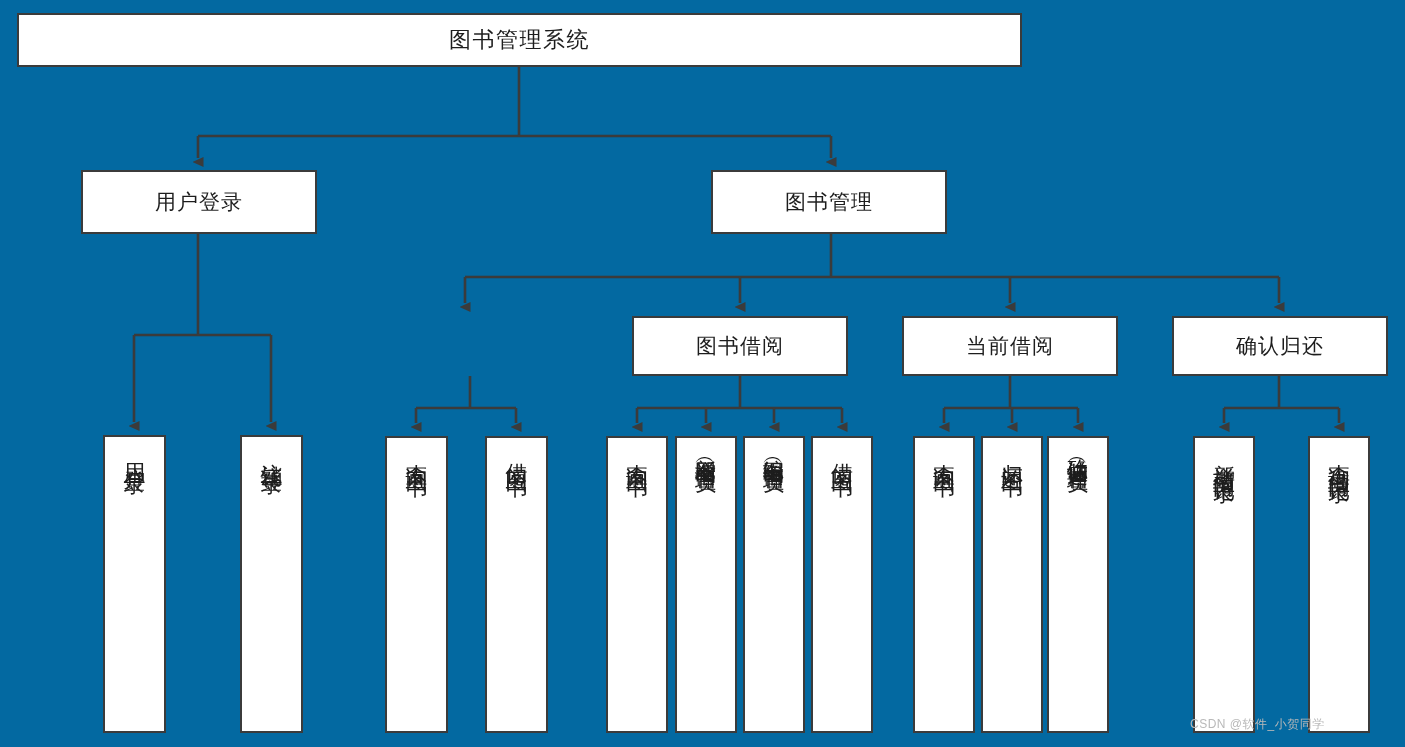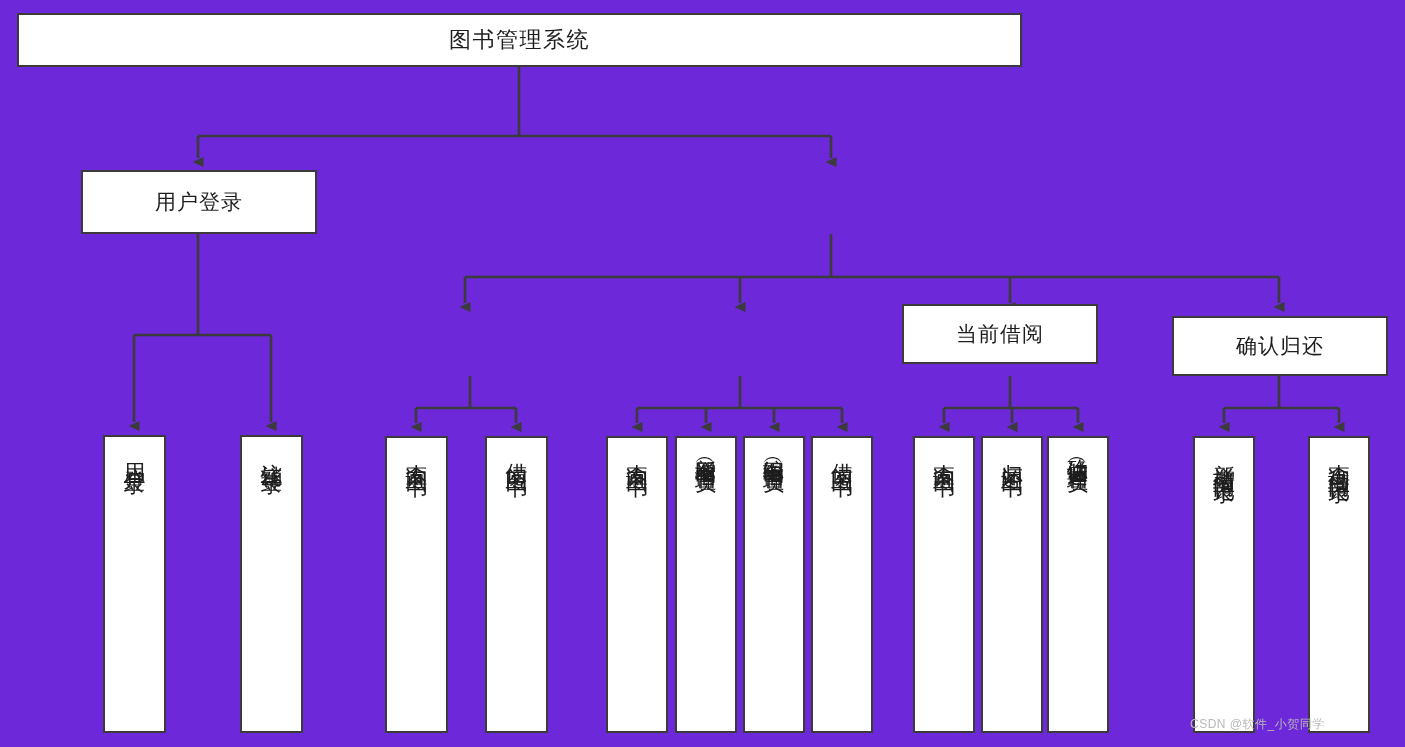--- a/index.html
+++ b/index.html
@@ -7,21 +7,21 @@
     padding: 0;
     background: #ffffff;
   }
   body {
     font-family: "Liberation Sans", "DejaVu Sans", sans-serif;
   }
   #canvas {
     position: relative;
     width: 1405px;
     height: 747px;
-    background: #6d28d9;
+    background: #0369a1;
     overflow: hidden;
   }
   #edges {
     position: absolute;
     left: 0;
     top: 0;
     width: 1405px;
     height: 747px;
   }
   .node {
@@ -135,22 +135,28 @@
     </g>
   </svg>
 
   <div class="node h-node root" style="left:17px; top:13px; width:1005px; height:54px;">
     <span class="lbl">图书管理系统</span>
   </div>
 
   <div class="node h-node" style="left:81px; top:170px; width:236px; height:64px;">
     <span class="lbl">用户登录</span>
   </div>
-
-  <div class="node h-node" style="left:902px; top:304px; width:196px; height:60px;">
+  <div class="node h-node" style="left:711px; top:170px; width:236px; height:64px;">
+    <span class="lbl">图书管理</span>
+  </div>
+
+  <div class="node h-node" style="left:632px; top:316px; width:216px; height:60px;">
+    <span class="lbl">图书借阅</span>
+  </div>
+  <div class="node h-node" style="left:902px; top:316px; width:216px; height:60px;">
     <span class="lbl">当前借阅</span>
   </div>
   <div class="node h-node" style="left:1172px; top:316px; width:216px; height:60px;">
     <span class="lbl">确认归还</span>
   </div>
 
   <div class="node v-node" style="left:103px; top:435px; width:63px; height:298px;">
     <span class="lbl">用户登录</span>
   </div>
   <div class="node v-node" style="left:240px; top:435px; width:63px; height:298px;">

